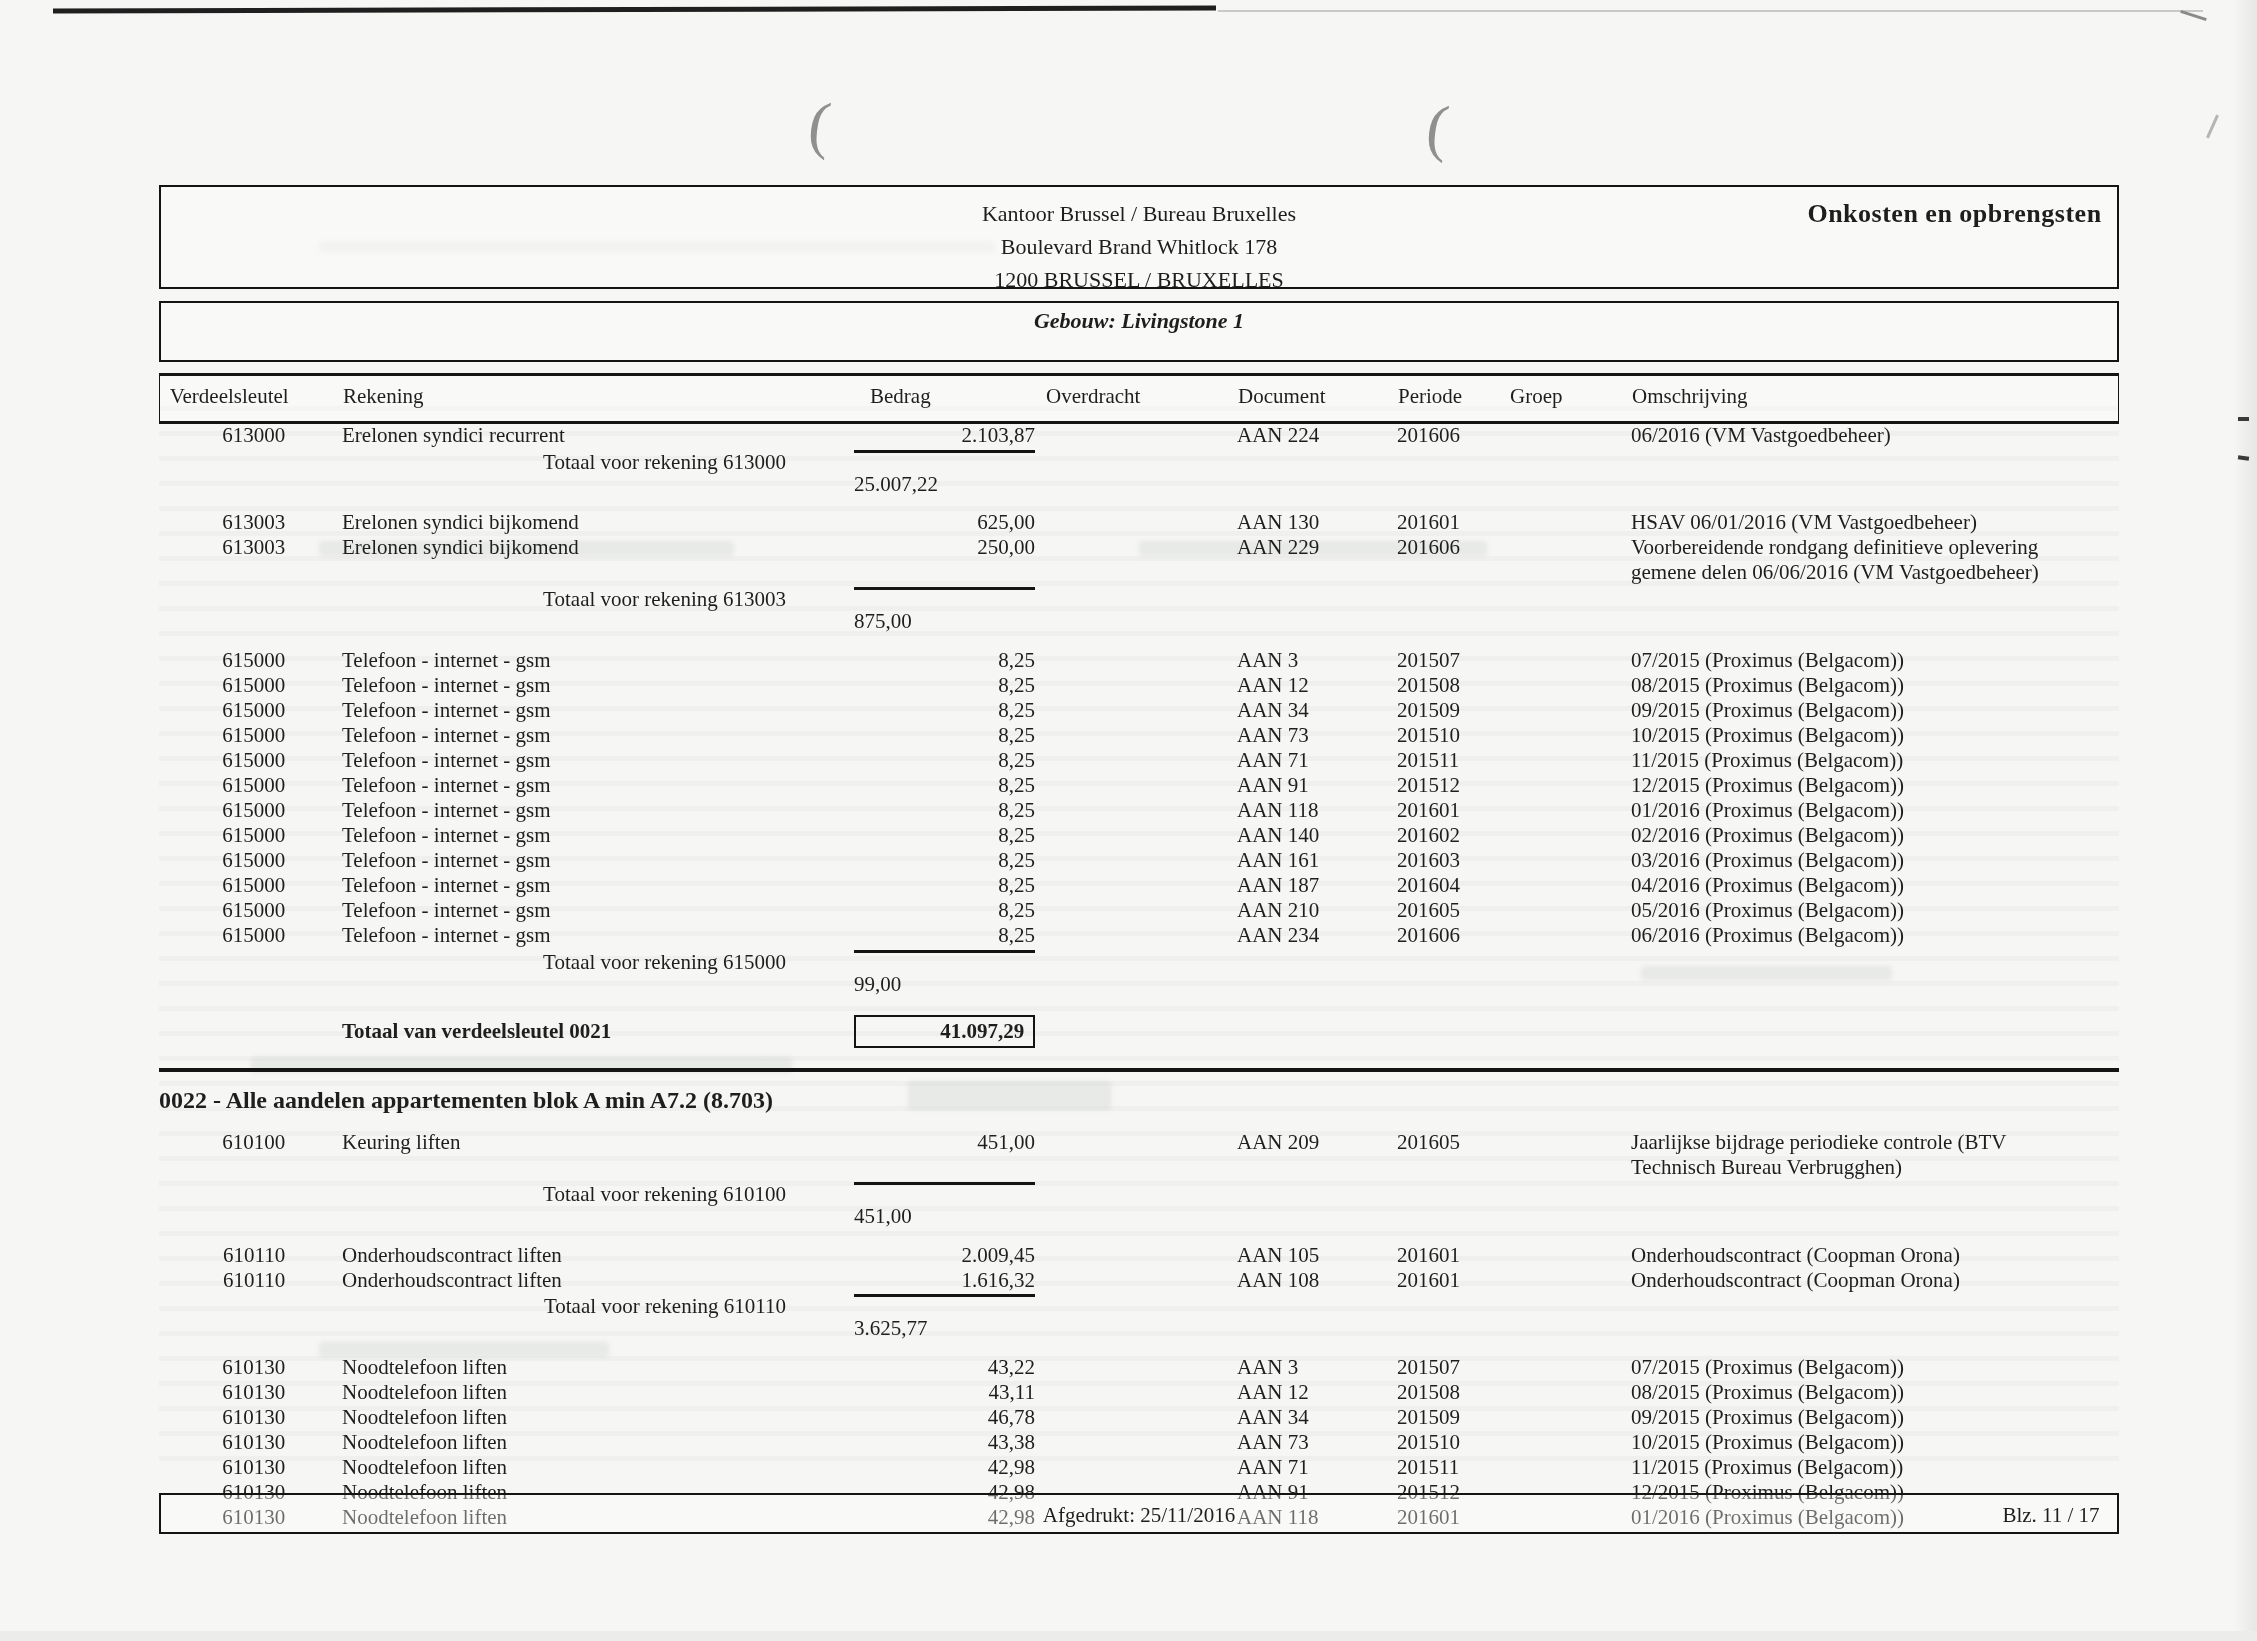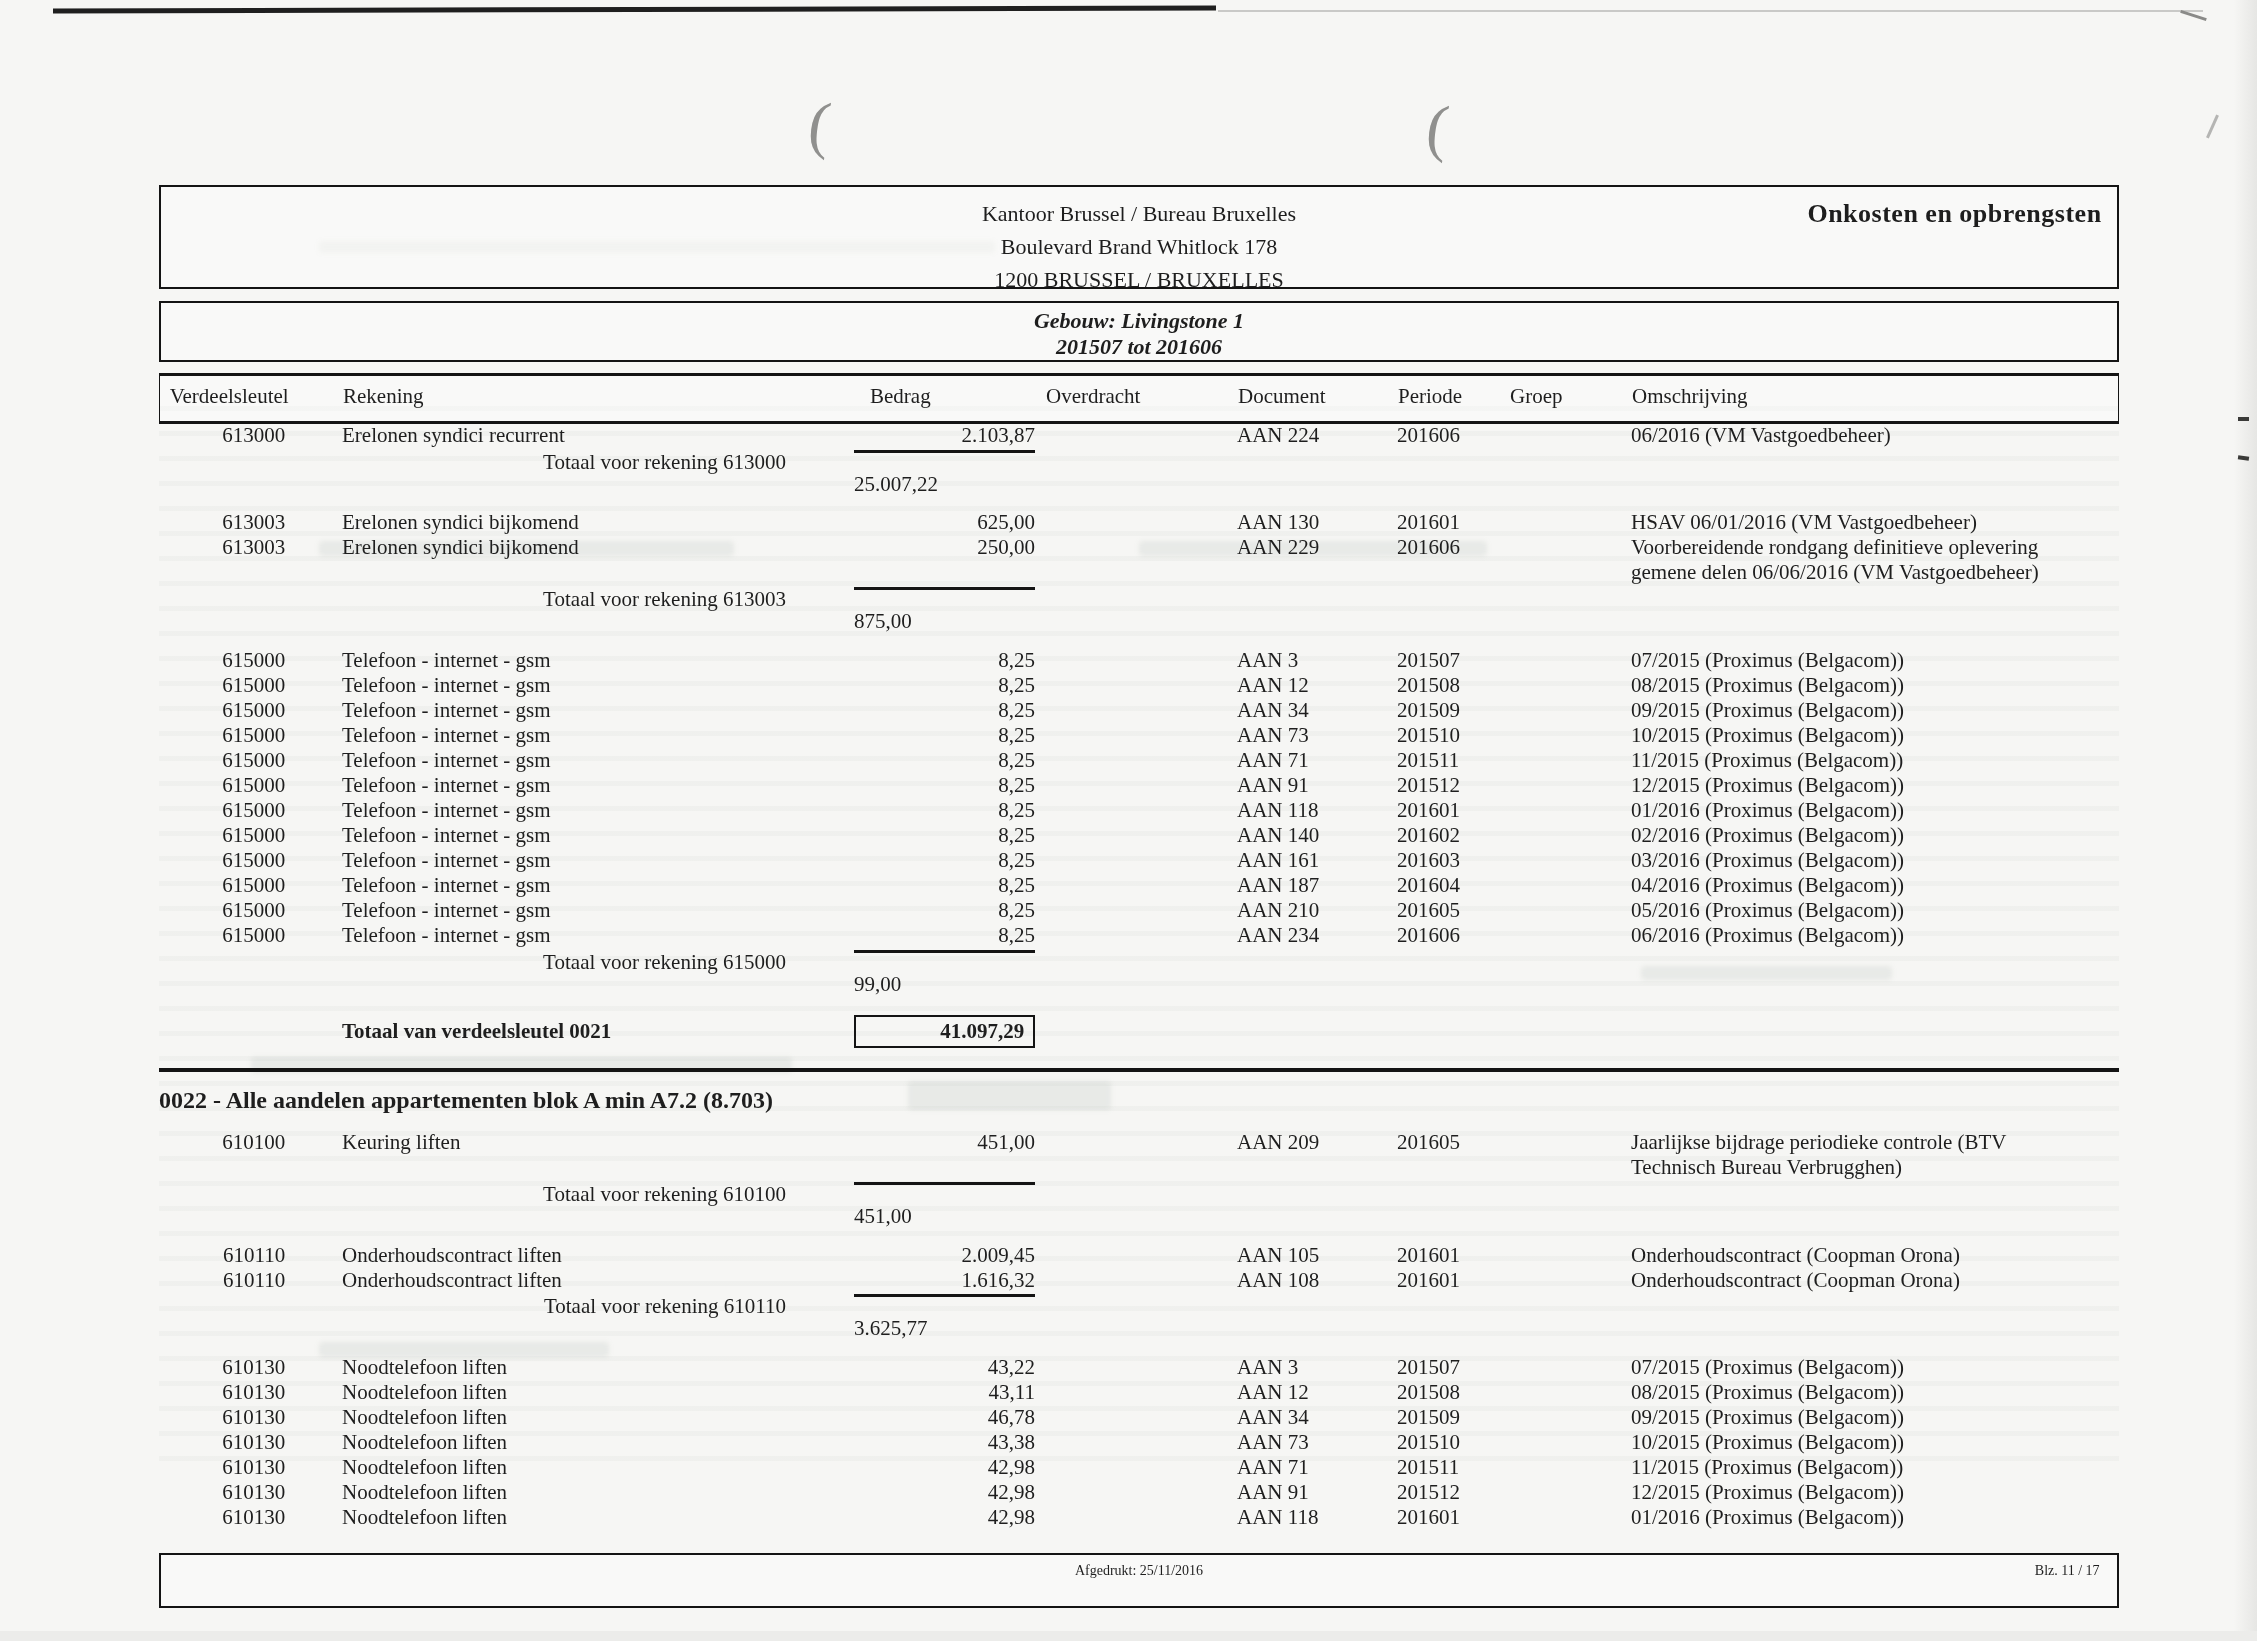--- a/index.html
+++ b/index.html
@@ -38,21 +38,21 @@
   .boxed{position:absolute;left:159px;width:1960px;border:2.9px solid #141414;box-sizing:border-box;background:rgba(255,255,255,0.35);text-align:center;}
   .header-box{top:185px;height:104px;padding:9.7px 13.5px;}
   .office-line{font-size:22px;line-height:33px;white-space:nowrap;}
   .report-title{position:absolute;top:11.6px;right:15.4px;font-size:26px;font-weight:bold;letter-spacing:0.5px;}
   .building-box{top:301px;height:61px;padding:4.8px 13.5px;border-width:2.9px;}
   .building-line{font-size:22px;line-height:26px;font-weight:bold;font-style:italic;}
   .table-header-box{top:373px;height:51px;border-left-width:1.9px;border-right-width:1.9px;border-top-width:3.9px;border-bottom-width:3.9px;}
   .th{position:absolute;top:7.7px;font-size:21px;white-space:nowrap;}
   .th.c0{left:9.7px;} .th.c1{left:183px;} .th.c2{left:710px;} .th.c3{left:886px;}
   .th.c4{left:1078px;} .th.c5{left:1238px;} .th.c6{left:1350px;} .th.c7{left:1472px;}
-  .footer-box{top:1553px;height:55px;padding:7.7px 17.4px;font-size:14px;}
+  .footer-box{top:1493px;height:41px;padding:7.7px 17.4px;font-size:21px;}
   .footer-right{position:absolute;right:17.4px;top:7.7px;}
   
   .table-body{position:absolute;left:159px;top:423px;width:1960px;font-size:21px;}
   .grid-row{display:grid;grid-template-columns:135px 48px 512px 181px 202px 160px 130px 104px 1fr;align-items:start;}
   .grid-row > *{line-height:25px;}
   .cell-key{grid-column:1;text-align:right;padding-right:8.7px;}
   .cell-account{grid-column:3;}
   .cell-amount{grid-column:4;text-align:right;}
   .cell-doc{grid-column:6;}
   .cell-period{grid-column:7;}
@@ -93,21 +93,20 @@
 
   <div class="boxed header-box">
     <div class="office-line">Kantoor Brussel / Bureau Bruxelles</div>
     <div class="office-line">Boulevard Brand Whitlock 178</div>
     <div class="office-line">1200 BRUSSEL / BRUXELLES</div>
     <div class="report-title">Onkosten en opbrengsten</div>
   </div>
 
   <div class="boxed building-box">
     <div class="building-line">Gebouw: Livingstone 1</div>
-    <div class="building-line">201507 tot 201606</div>
   </div>
 
   <div class="boxed table-header-box">
       <div class="th c0">Verdeelsleutel</div>
       <div class="th c1">Rekening</div>
       <div class="th c2">Bedrag</div>
       <div class="th c3">Overdracht</div>
       <div class="th c4">Document</div>
       <div class="th c5">Periode</div>
       <div class="th c6">Groep</div>

